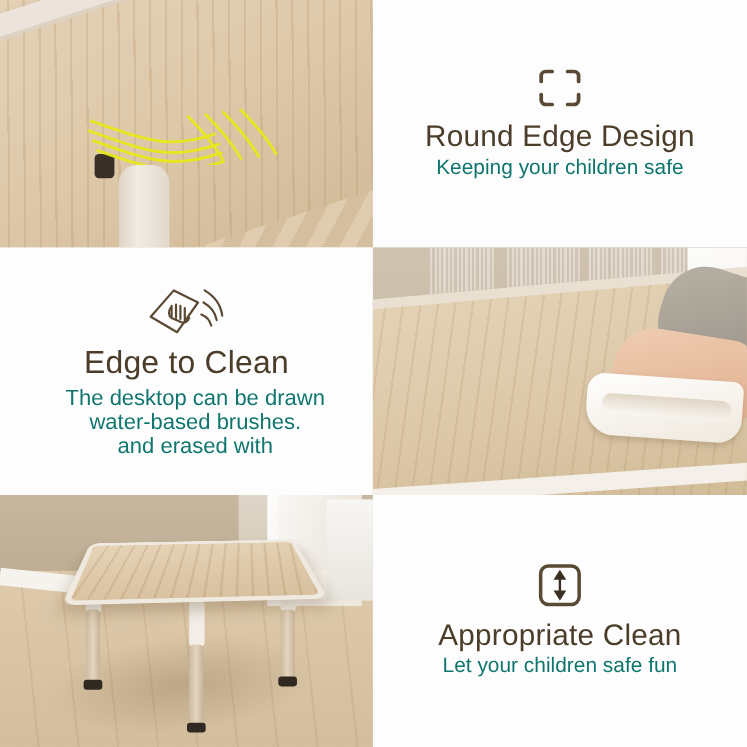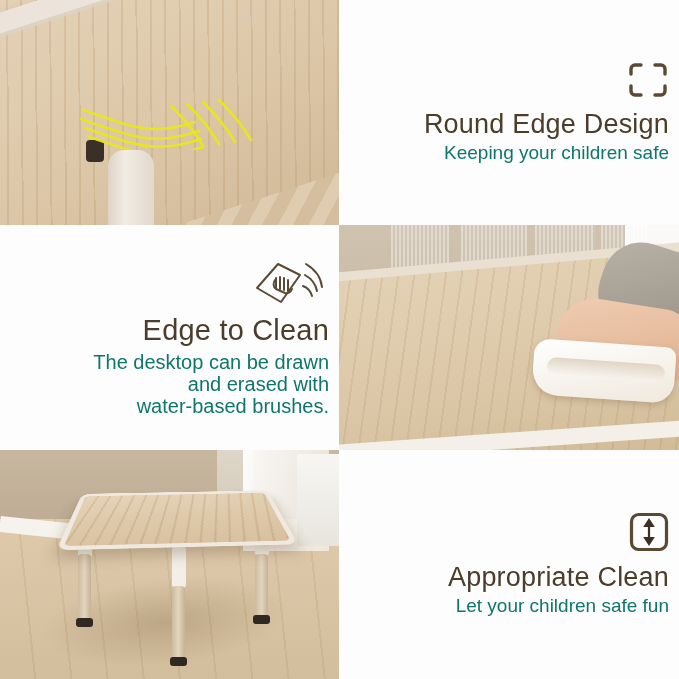--- a/index.html
+++ b/index.html
@@ -18,21 +18,21 @@
     background:#fdfdfd;
   }
 
   
   .cell{position:relative;overflow:hidden;}
   .photo{position:relative;overflow:hidden;background:#efe7dc;}
 
   
   .feature{
     display:flex;flex-direction:column;
-    align-items:flex-end;justify-content:center;
+    align-items:center;justify-content:center;
     background:#fdfdfd;
     text-align:center;
     padding:16px 10px;
     box-sizing:border-box;
   }
   .feature .ficon{margin-bottom:10px;line-height:0;}
   .ftitle{
     color:#4b3d2a;
     font-size:27px;
     font-weight:400;
@@ -330,22 +330,22 @@
           <path d="M33 20 L33 32"></path>
           <path d="M37 22 L37 33"></path>
           <path d="M55 6 C65 12 70 20 71 29"></path>
           <path d="M54 17 C61 21 65 27 66 33"></path>
           <path d="M52 28 C57 30 60 34 61 38"></path>
         </g>
       </svg>
     </div>
     <p class="ftitle">Edge to Clean</p>
     <p class="fsub">The desktop can be drawn</p>
+    <p class="fsub">water-based brushes.</p>
     <p class="fsub">and erased with</p>
-    <p class="fsub">water-based brushes.</p>
   </div>
 
   <div class="cell photo p-wipe">
     <div class="wall"></div>
     <div class="curtain c1"></div>
     <div class="curtain c2"></div>
     <div class="curtain c3"></div>
     <div class="curtain c4"></div>
     <div class="sheer"></div>
     <div class="base"></div>

